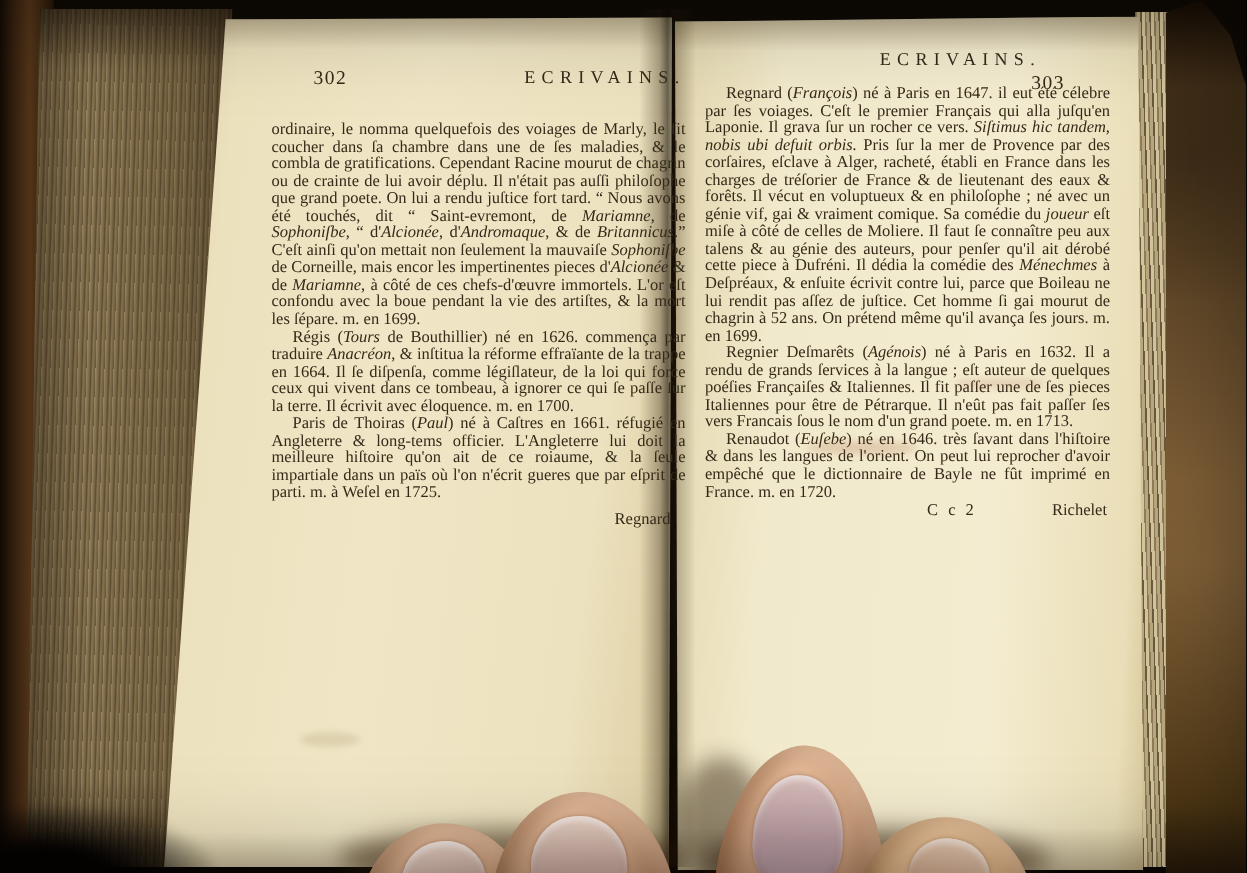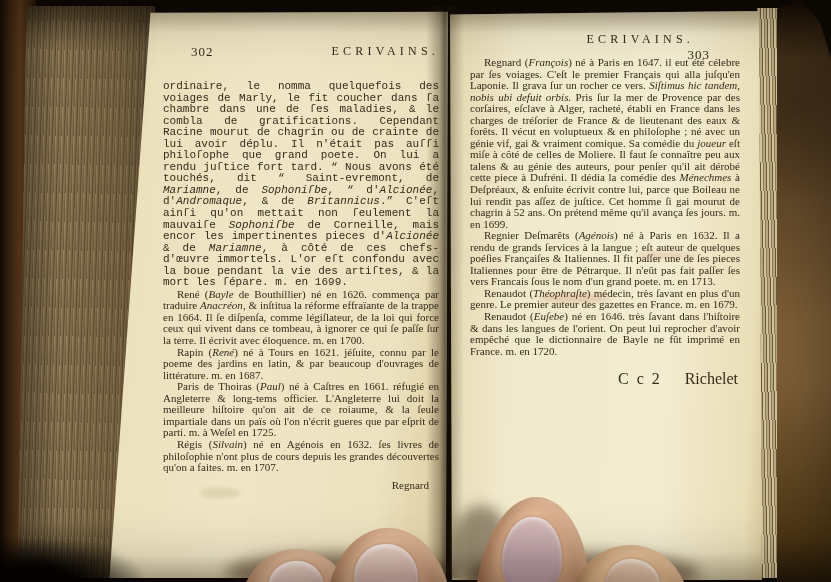--- a/index.html
+++ b/index.html
@@ -44,36 +44,36 @@
       radial-gradient(circle at 55% 65%,rgba(255,220,160,.14),rgba(0,0,0,0) 55%),
       linear-gradient(180deg,#1a0f05 0%,#5d4222 10%,#7a5a32 35%,#6b4c27 65%,#46300f 92%,#241708 100%);
     clip-path:polygon(0 1.5%,45% 0,80% 4%,100% 10%,100% 100%,0 100%);}
 
   
   .gutter{position:absolute;left:426px;top:6px;width:38px;height:572px;z-index:2;
     background:linear-gradient(90deg,rgba(40,26,8,0) 0%,rgba(40,26,8,.32) 36%,rgba(15,9,3,.58) 50%,rgba(40,26,8,.28) 64%,rgba(40,26,8,0) 100%);}
 
   
   .pagetext{position:absolute;z-index:3;color:#352a19;}
-  .left-text{left:163px;top:44px;width:276px;}
+  .left-text{left:181px;top:44px;width:276px;}
   .right-text{left:470px;top:32px;width:270px;}
   .pagehead{position:relative;height:15px;font-size:13px;}
   .pageno{position:absolute;letter-spacing:1px;}
   .left-text .pageno{left:28px;}
   .right-text .pageno{right:30px;}
   .runtitle{display:block;text-align:right;letter-spacing:.35em;font-size:12px;}
   .right-text .runtitle{padding-right:46px;}
   .pagebody{margin-top:22px;font-size:11px;line-height:11.55px;text-align:justify;}
   .right-text .pagebody{margin-top:10px;}
   .pagebody p{margin:0;text-indent:14px;}
-  .pagebody p.cont{text-indent:0;font-family:Liberation Mono, monospace;}
+  .pagebody p.cont{text-indent:0;}
   .pagebody i{font-style:italic;}
   .catchline{position:relative;height:13px;margin-top:5px;font-size:11px;}
   .left-text .catchline{text-align:right;padding-right:10px;}
-  .sigline{position:relative;height:13px;margin-top:13px;font-size:16px;}
+  .sigline{position:relative;height:13px;font-size:11px;}
   .sig{position:absolute;left:148px;letter-spacing:2px;}
   .sigline .catchword{position:absolute;right:2px;}
 
   
   .stain{position:absolute;z-index:3;border-radius:50%;pointer-events:none;}
   .stain-a{left:538px;top:294px;width:74px;height:9px;background:rgba(150,55,25,.17);filter:blur(2px);}
   .stain-b{left:636px;top:252px;width:60px;height:7px;background:rgba(150,60,30,.14);filter:blur(2px);}
   .stain-c{left:200px;top:488px;width:40px;height:10px;background:rgba(120,95,40,.15);filter:blur(2px);}
 
   
@@ -115,39 +115,36 @@
   <div class="right-page"></div>
   <div class="gutter"></div>
 
   <div class="pagetext left-text">
     <div class="pagehead">
       <span class="pageno">302</span>
       <span class="runtitle">ECRIVAINS.</span>
     </div>
     <div class="pagebody" id="left-body">
         <p class="cont"><span>ordinaire, le nomma quelquefois des voiages de Marly, le fit coucher dans ſa chambre dans une de ſes maladies, &amp; le combla de gratifications. Cependant Racine mourut de chagrin ou de crainte de lui avoir déplu. Il n'était pas auſſi philoſophe que grand poete. On lui a rendu juſtice fort tard. “ Nous avons été touchés, dit “ Saint-evremont, de </span><i>Mariamne</i><span>, de </span><i>Sophoniſbe</i><span>, “ d'</span><i>Alcionée</i><span>, d'</span><i>Andromaque</i><span>, &amp; de </span><i>Britannicus</i><span>.” C'eſt ainſi qu'on mettait non ſeulement la mauvaiſe </span><i>Sophoniſbe</i><span> de Corneille, mais encor les impertinentes pieces d'</span><i>Alcionée</i><span> &amp; de </span><i>Mariamne</i><span>, à côté de ces chefs-d'œuvre immortels. L'or eſt confondu avec la boue pendant la vie des artiſtes, &amp; la mort les ſépare. m. en 1699.</span></p>
-        <p><span>René (</span><i>Bayle</i><span> de Bouthillier) né en 1626. commença par traduire </span><i>Anacréon</i><span>, &amp; inſtitua la réforme effraïante de la trappe en 1664. Il ſe diſpenſa, comme légiſlateur, de la loi qui force ceux qui vivent dans ce tombeau, à ignorer ce qui ſe paſſe ſur la terre. Il écrivit avec éloquence. m. en 1700.</span></p>
-        <p><span>Rapin (</span><i>René</i><span>) né à Tours en 1621. jéſuite, connu par le poeme des jardins en latin, &amp; par beaucoup d'ouvrages de littérature. m. en 1687.</span></p>
+        <p><span>Régis (</span><i>Tours</i><span> de Bouthillier) né en 1626. commença par traduire </span><i>Anacréon</i><span>, &amp; inſtitua la réforme effraïante de la trappe en 1664. Il ſe diſpenſa, comme légiſlateur, de la loi qui force ceux qui vivent dans ce tombeau, à ignorer ce qui ſe paſſe ſur la terre. Il écrivit avec éloquence. m. en 1700.</span></p>
         <p><span>Paris de Thoiras (</span><i>Paul</i><span>) né à Caſtres en 1661. réfugié en Angleterre &amp; long-tems officier. L'Angleterre lui doit la meilleure hiſtoire qu'on ait de ce roiaume, &amp; la ſeule impartiale dans un païs où l'on n'écrit gueres que par eſprit de parti. m. à Weſel en 1725.</span></p>
-        <p><span>Régis (</span><i>Silvain</i><span>) né en Agénois en 1632. ſes livres de philoſophie n'ont plus de cours depuis les grandes découvertes qu'on a faites. m. en 1707.</span></p>
       </div>
     <div class="catchline">
       <span class="catchword">Regnard</span>
     </div>
   </div>
 
   <div class="pagetext right-text">
     <div class="pagehead">
       <span class="runtitle">ECRIVAINS.</span>
       <span class="pageno">303</span>
     </div>
     <div class="pagebody" id="right-body">
         <p><span>Regnard (</span><i>François</i><span>) né à Paris en 1647. il eut été célebre par ſes voiages. C'eſt le premier Français qui alla juſqu'en Laponie. Il grava ſur un rocher ce vers. </span><i>Siſtimus hic tandem, nobis ubi defuit orbis.</i><span> Pris ſur la mer de Provence par des corſaires, eſclave à Alger, racheté, établi en France dans les charges de tréſorier de France &amp; de lieutenant des eaux &amp; forêts. Il vécut en voluptueux &amp; en philoſophe ; né avec un génie vif, gai &amp; vraiment comique. Sa comédie du </span><i>joueur</i><span> eſt miſe à côté de celles de Moliere. Il faut ſe connaître peu aux talens &amp; au génie des auteurs, pour penſer qu'il ait dérobé cette piece à Dufréni. Il dédia la comédie des </span><i>Ménechmes</i><span> à Deſpréaux, &amp; enſuite écrivit contre lui, parce que Boileau ne lui rendit pas aſſez de juſtice. Cet homme ſi gai mourut de chagrin à 52 ans. On prétend même qu'il avança ſes jours. m. en 1699.</span></p>
         <p><span>Regnier Deſmarêts (</span><i>Agénois</i><span>) né à Paris en 1632. Il a rendu de grands ſervices à la langue ; eſt auteur de quelques poéſies Françaiſes &amp; Italiennes. Il fit paſſer une de ſes pieces Italiennes pour être de Pétrarque. Il n'eût pas fait paſſer ſes vers Francais ſous le nom d'un grand poete. m. en 1713.</span></p>
-        <p><span>Renaudot (</span><i>Théophraſte</i><span>) médecin, très ſavant en plus d'un genre. Le premier auteur des gazettes en France. m. en 1679.</span></p>
         <p><span>Renaudot (</span><i>Euſebe</i><span>) né en 1646. très ſavant dans l'hiſtoire &amp; dans les langues de l'orient. On peut lui reprocher d'avoir empêché que le dictionnaire de Bayle ne fût imprimé en France. m. en 1720.</span></p>
       </div>
     <div class="sigline">
       <span class="sig">C c 2</span>
       <span class="catchword">Richelet</span>
     </div>
   </div>
 
   <div class="stain stain-a"></div>
   <div class="stain stain-b"></div>

